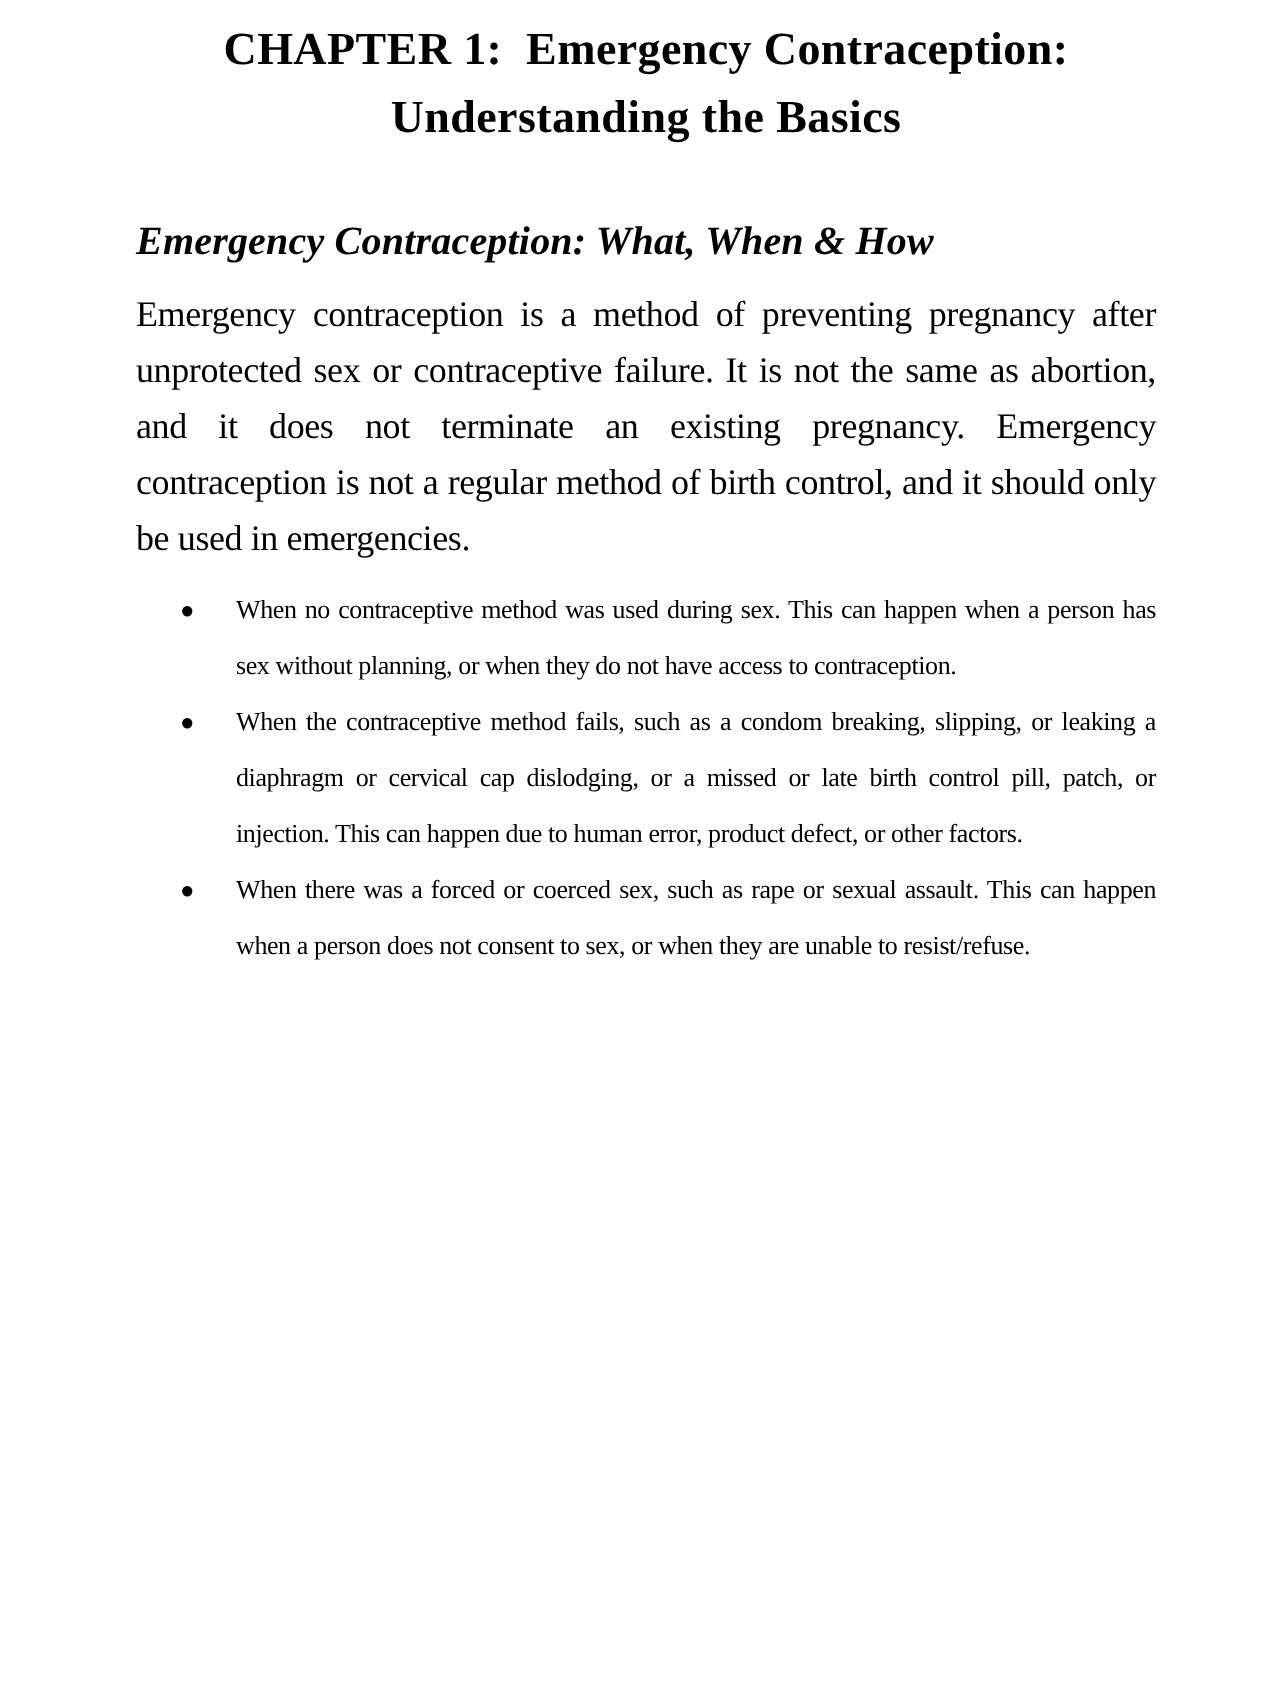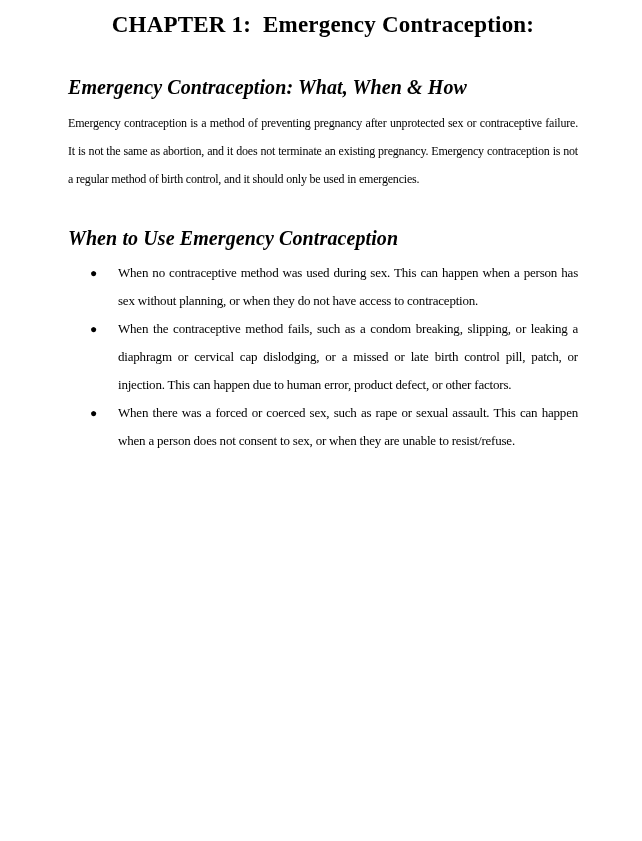--- a/index.html
+++ b/index.html
@@ -36,21 +36,21 @@
   h2.section-heading {
     margin: 32px 0 0 0;
     font-size: 20px;
     line-height: 26px;
     font-weight: bold;
     letter-spacing: 0.1px;
     font-style: italic;
   }
   p.body-paragraph {
     margin: 9px 0 0 0;
-    font-size: 12px;
+    font-size: 18px;
     line-height: 28px;
     text-align: justify;
     letter-spacing: -0.2px;
     font-family: Liberation Serif, serif;
   }
   ul.bullet-list {
     margin: 8px 0 0 0;
     padding: 0 0 0 50px;
     list-style: none;
   }
@@ -70,29 +70,29 @@
     line-height: 28px;
   }
 </style>
 </head>
 <body>
 
 <div class="page">
 
   <h1 class="chapter-title">
     <span class="title-line">CHAPTER 1:  Emergency Contraception:</span>
+    <span class="title-line">Understanding the Basics</span>
   </h1>
 
   <section>
     <h2 class="section-heading">Emergency Contraception: What, When &amp; How</h2>
     <p class="body-paragraph">Emergency contraception is a method of preventing pregnancy after unprotected sex or contraceptive failure. It is not the same as abortion, and it does not terminate an existing pregnancy. Emergency contraception is not a regular method of birth control, and it should only be used in emergencies.</p>
   </section>
 
   <section>
-    <h2 class="section-heading">When to Use Emergency Contraception</h2>
     <ul class="bullet-list">
       <li>
         <span>When no contraceptive method was used during sex. This can happen when a person has sex without planning, or when they do not have access to contraception.</span>
       </li>
       <li>
         <span>When the contraceptive method fails, such as a condom breaking, slipping, or leaking a diaphragm or cervical cap dislodging, or a missed or late birth control pill, patch, or injection. This can happen due to human error, product defect, or other factors.</span>
       </li>
       <li>
         <span>When there was a forced or coerced sex, such as rape or sexual assault. This can happen when a person does not consent to sex, or when they are unable to resist/refuse.</span>
       </li>

